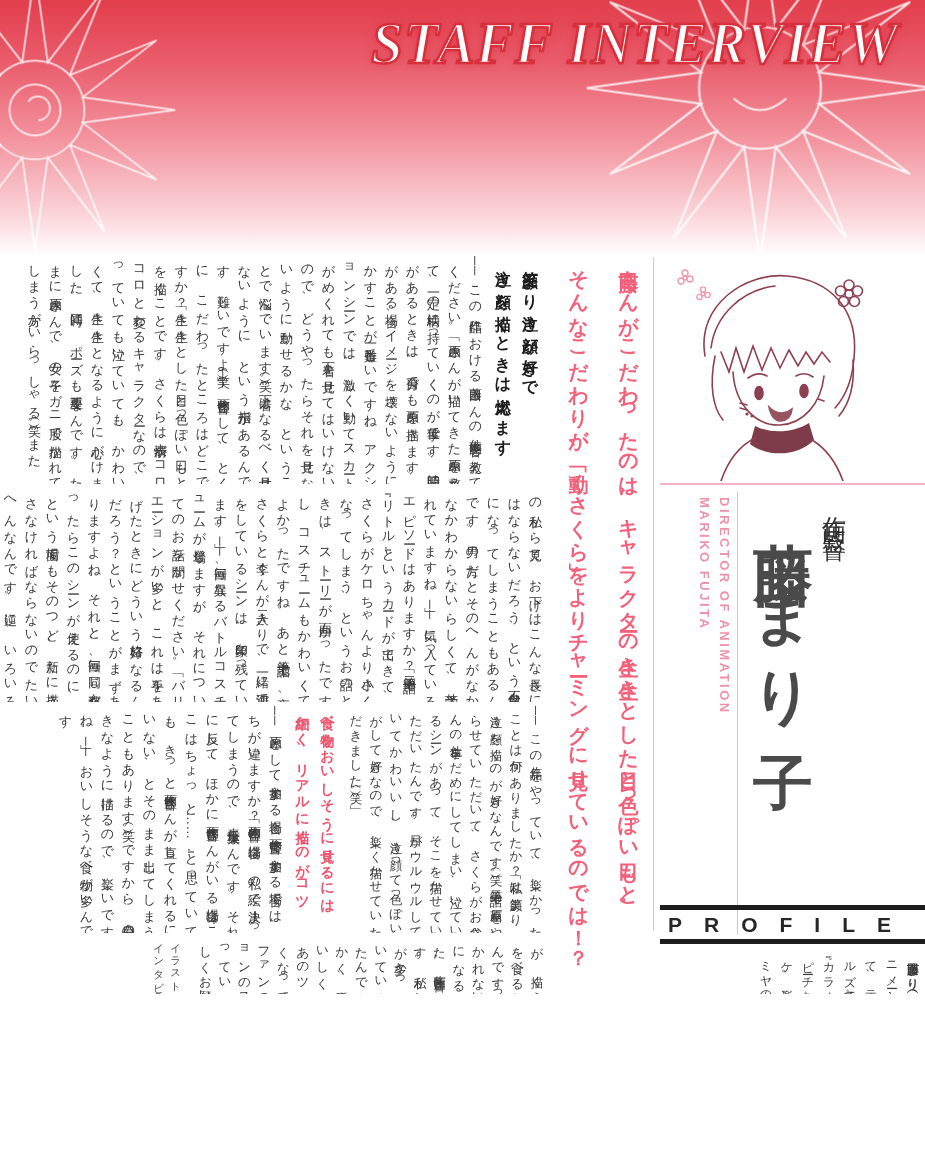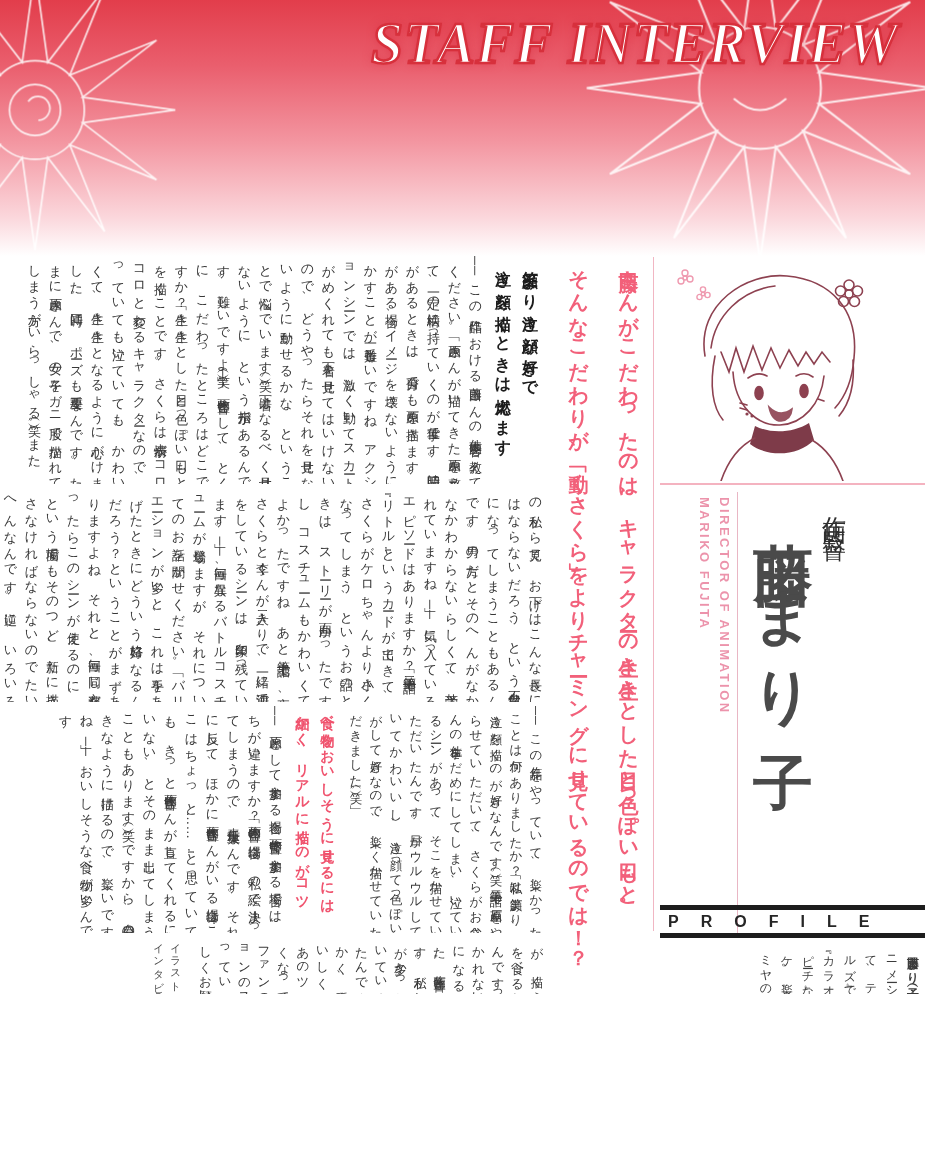--- a/index.html
+++ b/index.html
@@ -33,21 +33,21 @@
   .role-ja{font-size:24px;letter-spacing:7px;color:#2f2f2f;font-family:"Liberation Serif",serif;}
   .name-ja{font-family:"Liberation Sans",sans-serif;font-weight:bold;font-size:60px;
     letter-spacing:12px;color:#4a4a4a;}
   .name-vline{position:absolute;left:737px;top:492px;width:1px;height:442px;background:#e9b6c4;}
   .en-block{font-family:"Liberation Sans",sans-serif;font-size:13px;font-weight:bold;
     letter-spacing:2.5px;color:#ec93ab;}
   .en-block div{line-height:20px;}
   
   .profile-box{position:absolute;left:660px;top:905px;width:265px;}
   .pf-rule{height:5px;background:#1d1d1d;}
-  .pf-heading{font-family:"Liberation Sans",sans-serif;font-weight:bold;font-size:16px;
+  .pf-heading{font-family:"Liberation Sans",sans-serif;font-weight:bold;font-size:21px;
     color:#262626;letter-spacing:22px;text-indent:8px;padding:3px 0 2px 0;white-space:nowrap;overflow:hidden;}
   .pf-text{position:relative;writing-mode:vertical-rl;margin-top:9px;height:206px;width:263px;
     font-size:12px;line-height:21px;letter-spacing:1px;color:#3c3c3c;overflow:hidden;}
   .pf-name{font-family:"Liberation Sans",sans-serif;font-weight:bold;}
   
   .credits{font-size:10.5px;color:#4a4a4a;letter-spacing:1px;}
   .credits div{line-height:17px;}
   .endmark{position:absolute;left:176px;top:1006px;width:13px;height:13px;background:#232323;}
 </style>
 </head>

